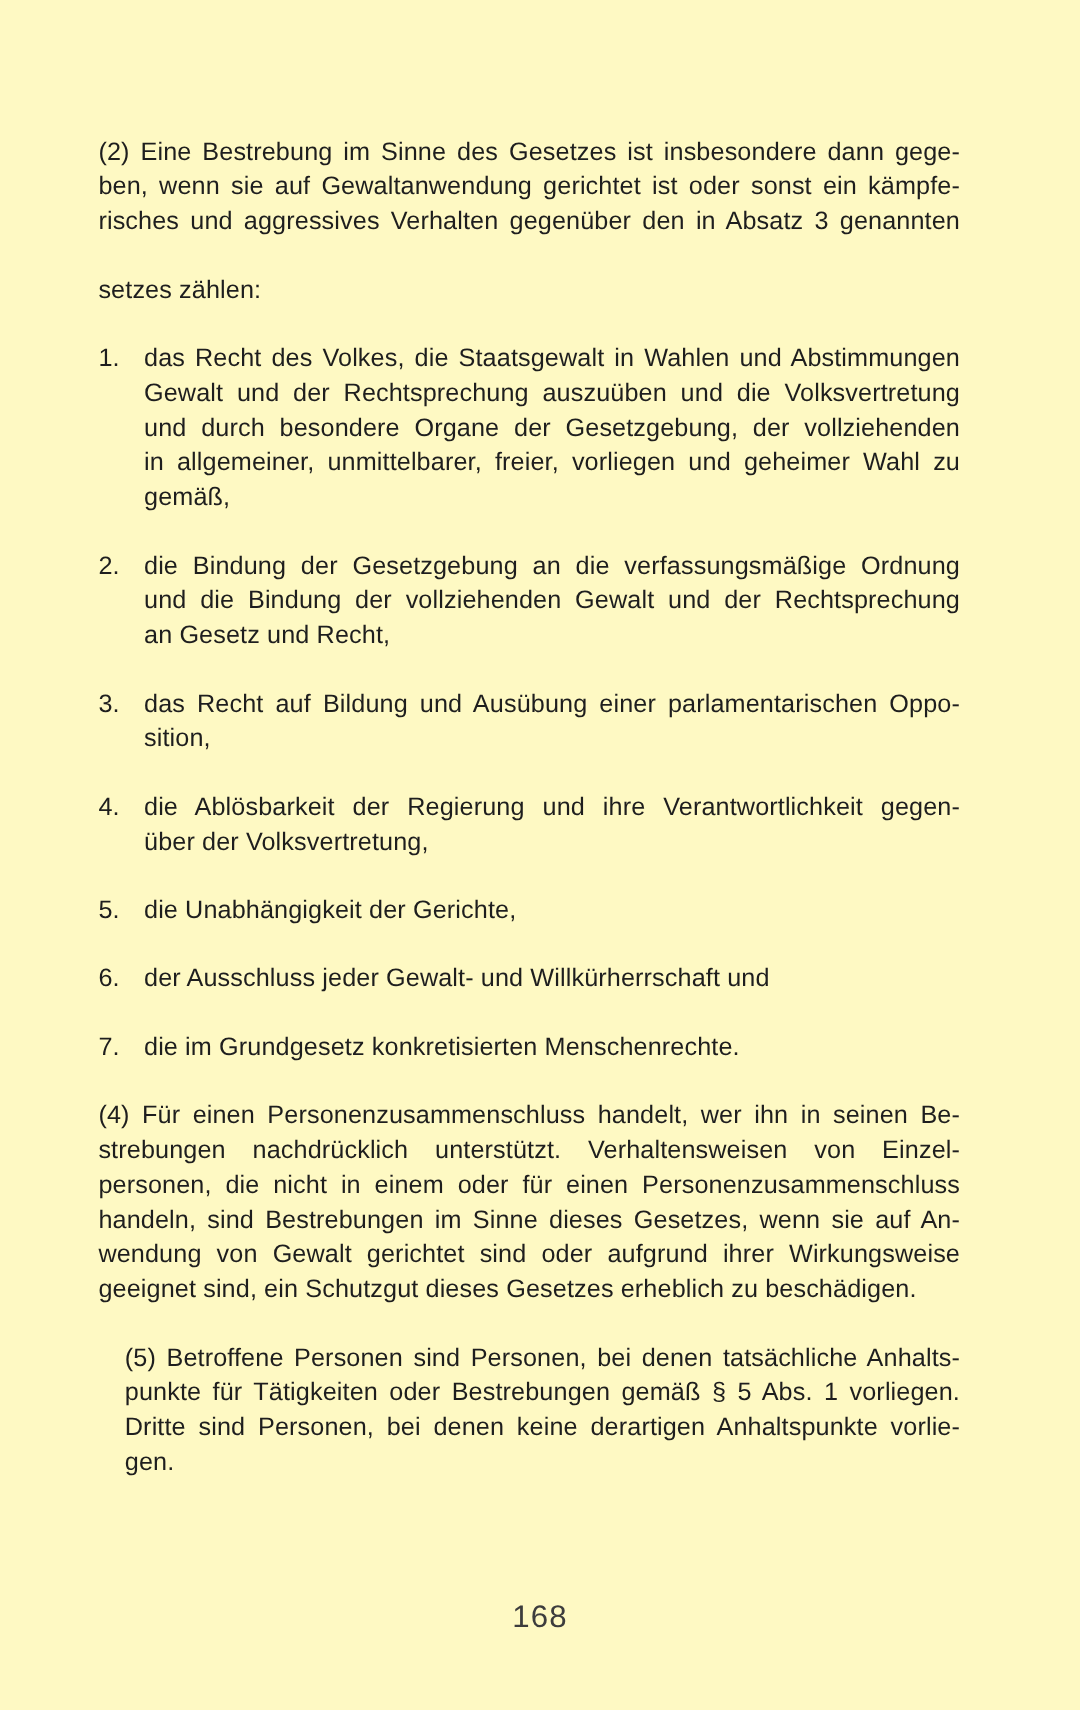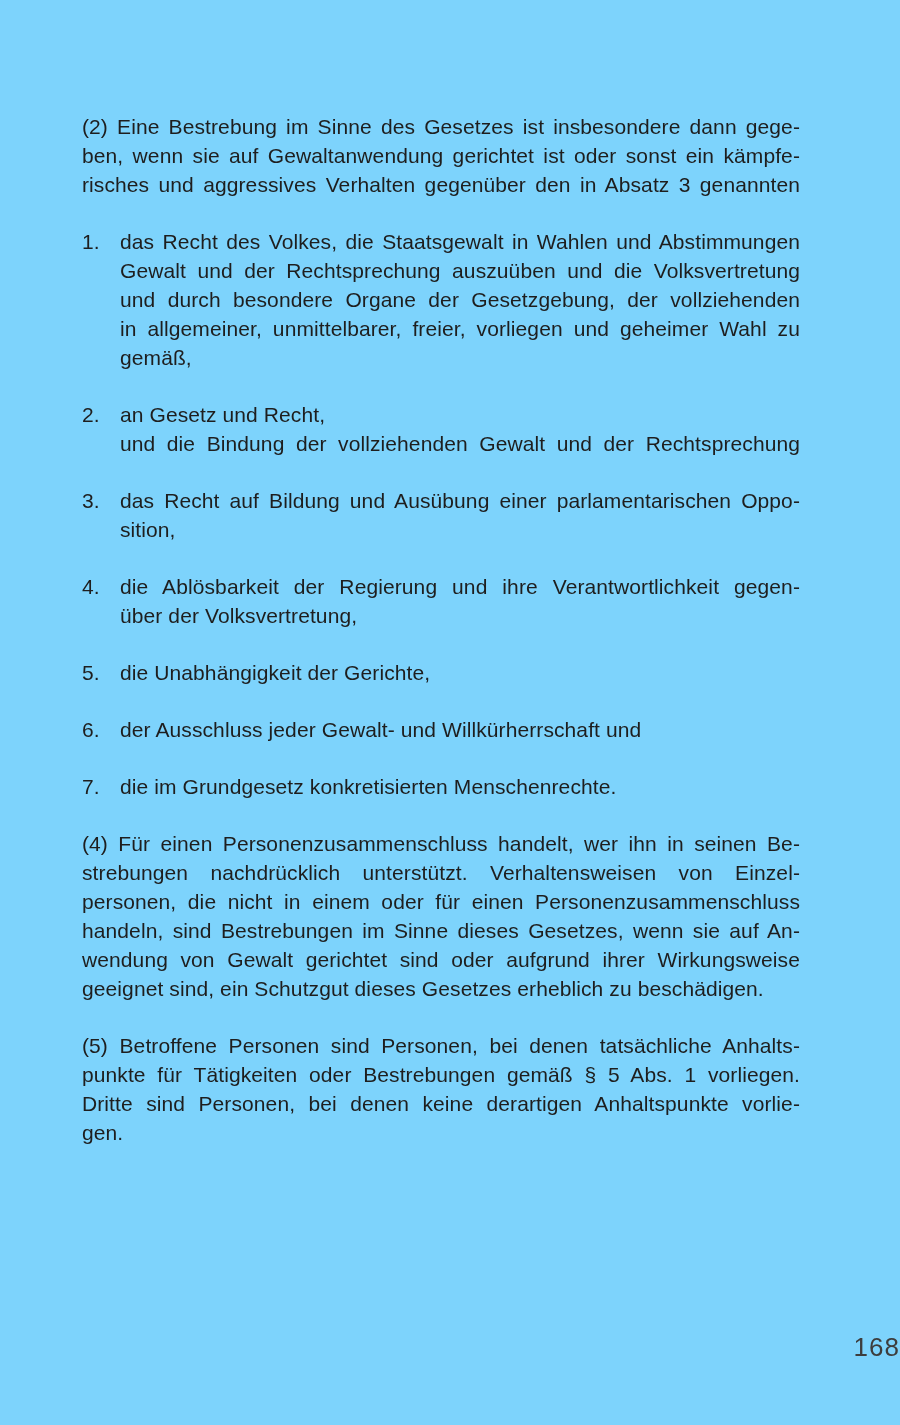--- a/index.html
+++ b/index.html
@@ -7,34 +7,34 @@
     width: 900px;
     height: 1425px;
     background: #ffffff;
     position: relative;
     overflow: hidden;
     font-family: "Liberation Sans", "DejaVu Sans", sans-serif;
   }
   .page {
     position: absolute;
     inset: 0;
-    background: #7dd3fc;
+    background: #fef9c3;
   }
   .text-block {
     position: absolute;
     left: 82px;
     top: 112px;
     width: 718px;
     color: #1e1e1e;
     font-size: 21px;
     line-height: 29px;
     letter-spacing: 0.1px;
   }
   .block { margin-bottom: 28px; }
-  .block:last-child { margin-bottom: 0; }
+  .block:last-child { margin-bottom: 0; margin-left: 22px; }
   .line {
     text-align: justify;
     text-align-last: justify;
   }
   .line.last {
     text-align-last: left;
   }
   .li {
     position: relative;
     padding-left: 38px;
@@ -43,54 +43,56 @@
     position: absolute;
     left: 0;
     top: 0;
     line-height: 29px;
   }
   .page-number {
     position: absolute;
     left: 0;
     top: 1332px;
     width: 900px;
-    text-align: right;
+    text-align: center;
     font-size: 26px;
     line-height: 30px;
     color: #3d3d3d;
     letter-spacing: 1px;
   }
 </style>
 </head>
 <body>
 
 <div class="page">
   <div class="text-block" id="content">
       <div class="block p">
         <div class="line">(2) Eine Bestrebung im Sinne des Gesetzes ist insbesondere dann gege-</div>
         <div class="line">ben, wenn sie auf Gewaltanwendung gerichtet ist oder sonst ein kämpfe-</div>
         <div class="line">risches und aggressives Verhalten gegenüber den in Absatz 3 genannten</div>
       </div>
       <div class="block p">
+        <div class="line last">setzes zählen:</div>
       </div>
       <div class="block li">
         <div class="li-num">1.</div>
         <div class="li-lines">
           <div class="line">das Recht des Volkes, die Staatsgewalt in Wahlen und Abstimmungen</div>
           <div class="line">Gewalt und der Rechtsprechung auszuüben und die Volksvertretung</div>
           <div class="line">und durch besondere Organe der Gesetzgebung, der vollziehenden</div>
           <div class="line">in allgemeiner, unmittelbarer, freier, vorliegen und geheimer Wahl zu</div>
           <div class="line last">gemäß,</div>
         </div>
       </div>
       <div class="block li">
         <div class="li-num">2.</div>
         <div class="li-lines">
+          <div class="line">die Bindung der Gesetzgebung an die verfassungsmäßige Ordnung</div>
+          <div class="line">und die Bindung der vollziehenden Gewalt und der Rechtsprechung</div>
           <div class="line last">an Gesetz und Recht,</div>
-          <div class="line">und die Bindung der vollziehenden Gewalt und der Rechtsprechung</div>
         </div>
       </div>
       <div class="block li">
         <div class="li-num">3.</div>
         <div class="li-lines">
           <div class="line">das Recht auf Bildung und Ausübung einer parlamentarischen Oppo-</div>
           <div class="line last">sition,</div>
         </div>
       </div>
       <div class="block li">

